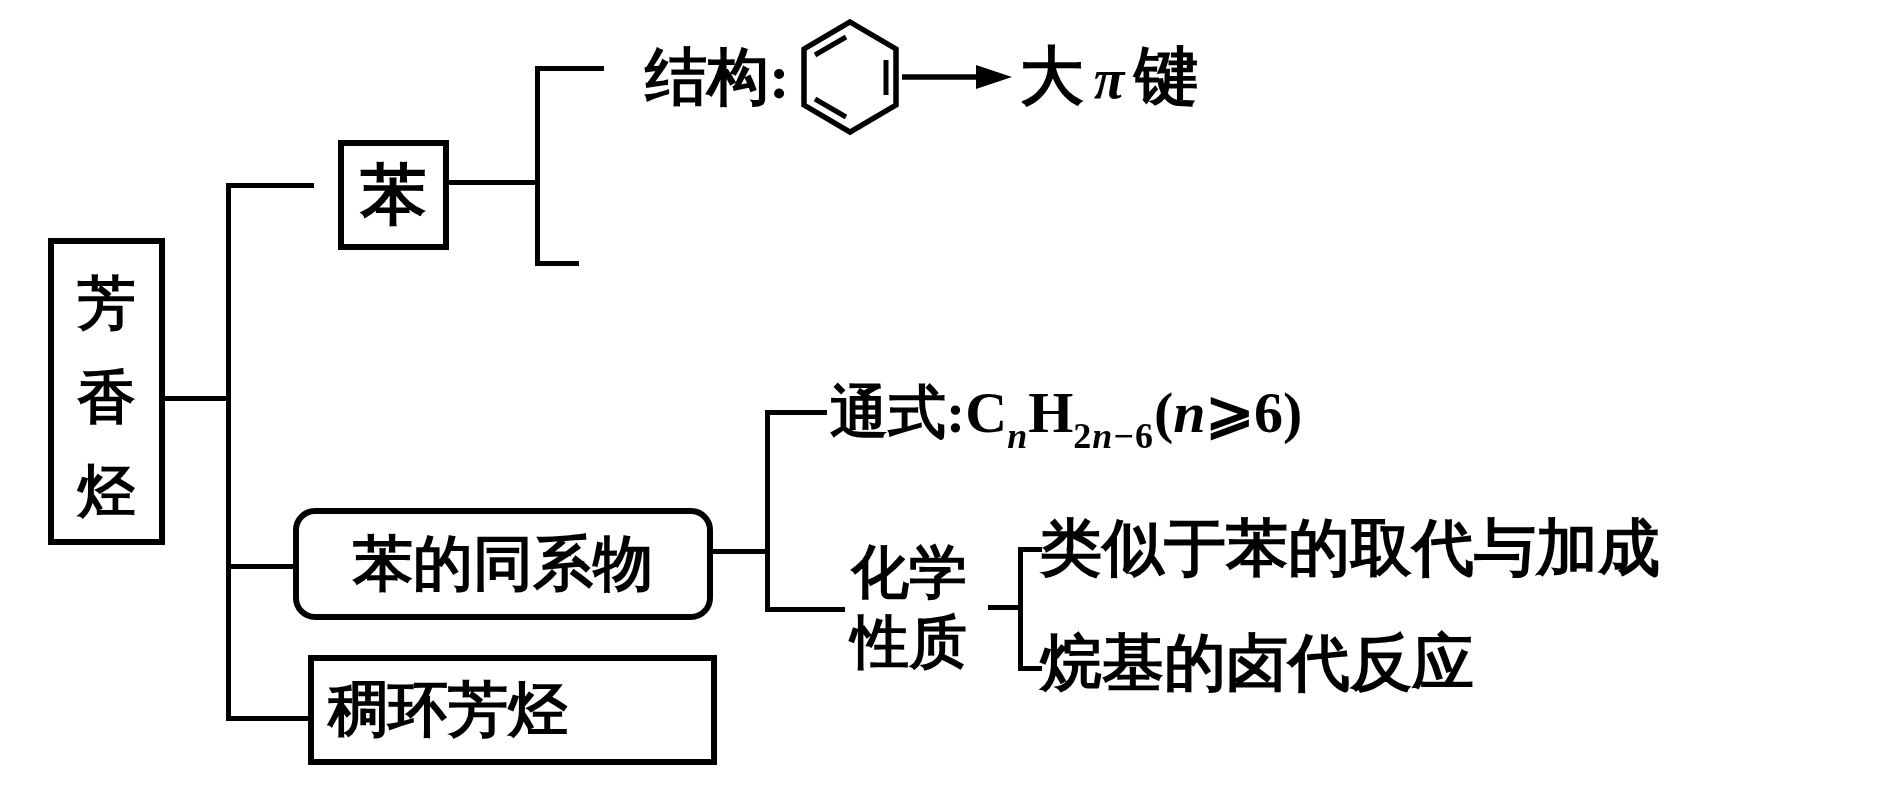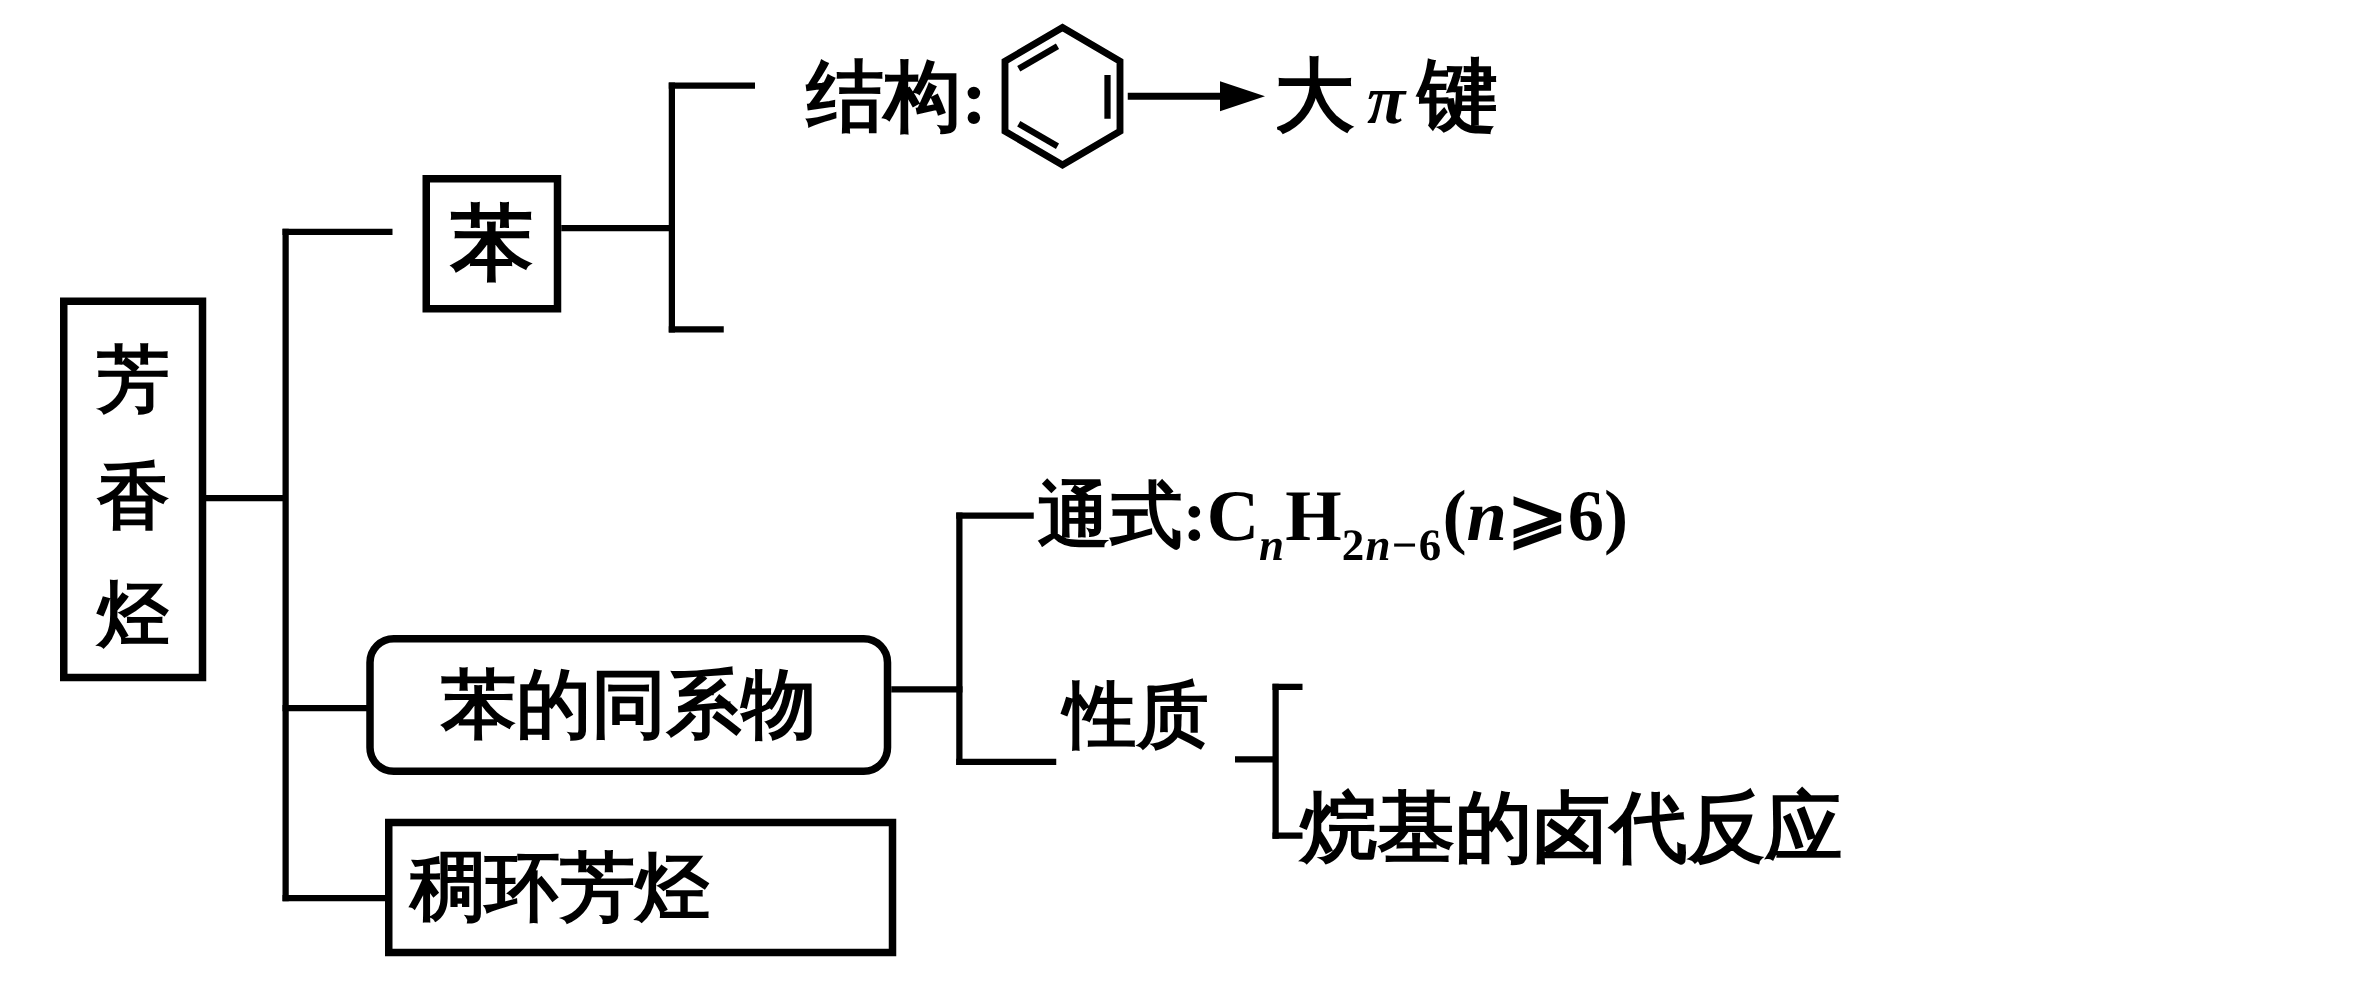--- a/index.html
+++ b/index.html
@@ -89,27 +89,29 @@
   <div class="hline" style="left:765px;top:410px;width:62px;"></div>
   <div class="hline" style="left:765px;top:607px;width:80px;"></div>
 
   <div class="row" id="row-formula">
     <span>
       <span>通式:C</span><sub class="sub it" style="vertical-align:-16px;font-size:36px;">n</sub><span>H</span><sub class="sub" style="vertical-align:-16px;font-size:36px;"><span>2</span><span class="it">n</span><span>−6</span></sub><span>(</span><span class="it">n</span><span>⩾</span><span>6</span><span>)</span>
     </span>
   </div>
 
   <div id="label-chem2">
+    <div>化学</div>
     <div>性质</div>
   </div>
 
   <div class="hline" style="left:988px;top:605px;width:34px;"></div>
   <div class="vline" style="left:1018px;top:547px;height:124px;"></div>
   <div class="hline" style="left:1018px;top:547px;width:24px;"></div>
   <div class="hline" style="left:1018px;top:666px;width:24px;"></div>
 
+  <div class="row cjk62" id="row-branch-a">类似于苯的取代与加成</div>
   <div class="row cjk62" id="row-branch-b">烷基的卤代反应</div>
 
   <div class="node" id="box-fused" style="left:308px;top:655px;width:409px;height:110px;">
     <span>稠环芳烃</span>
   </div>
 
 </div>
 
 </body></html>

